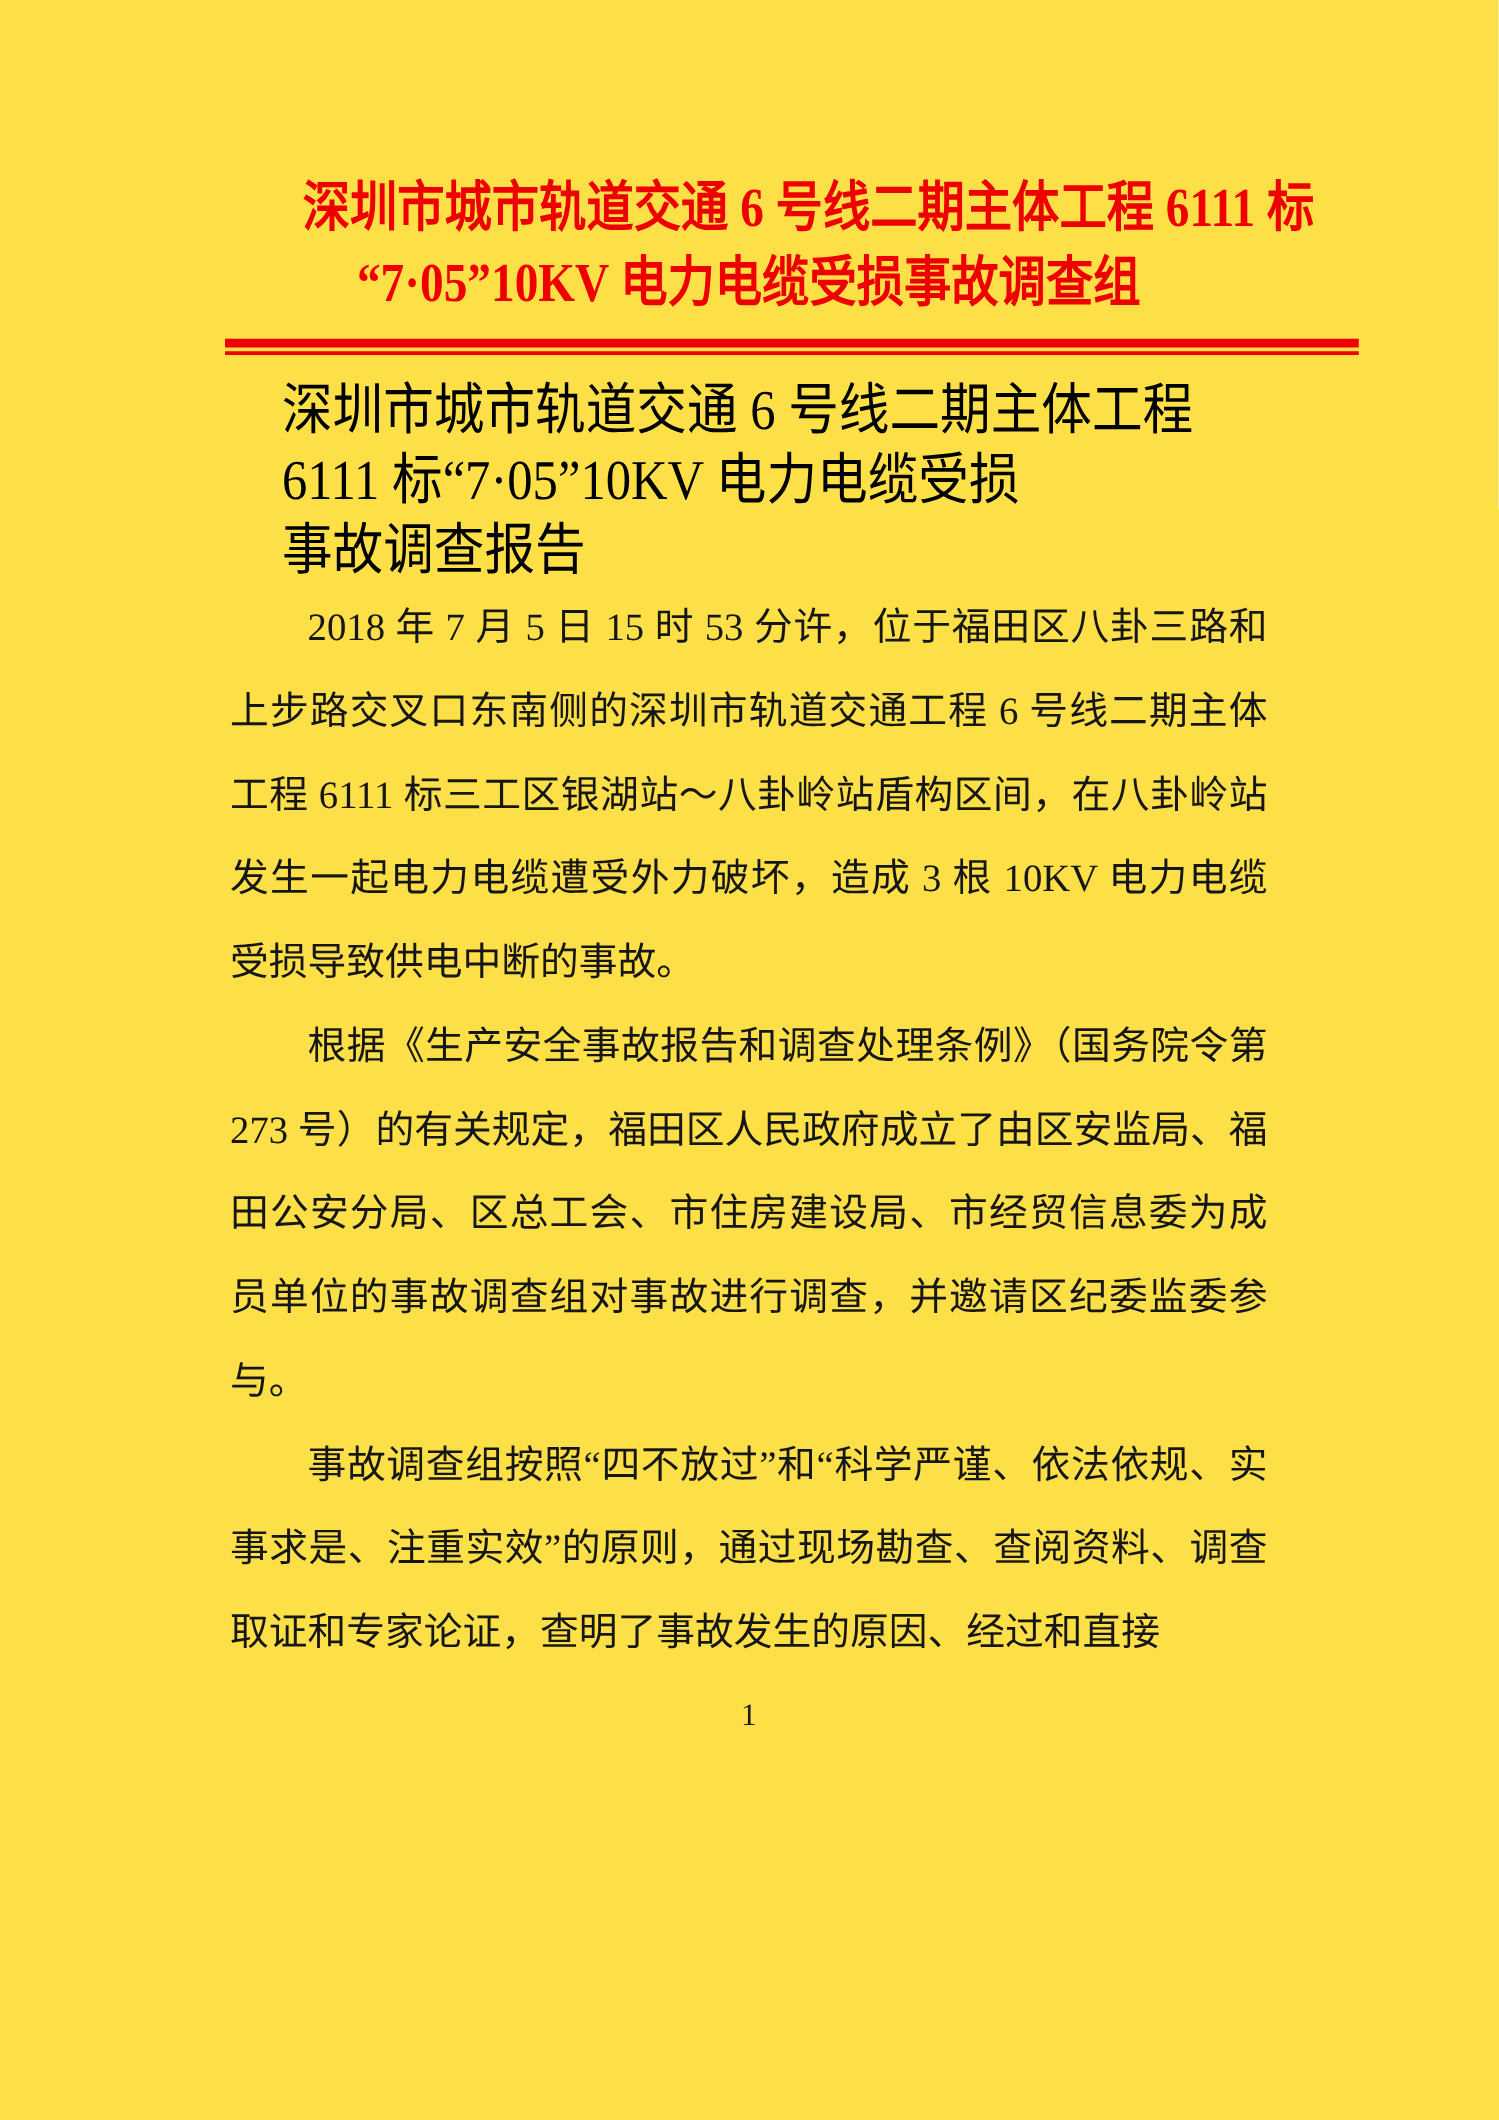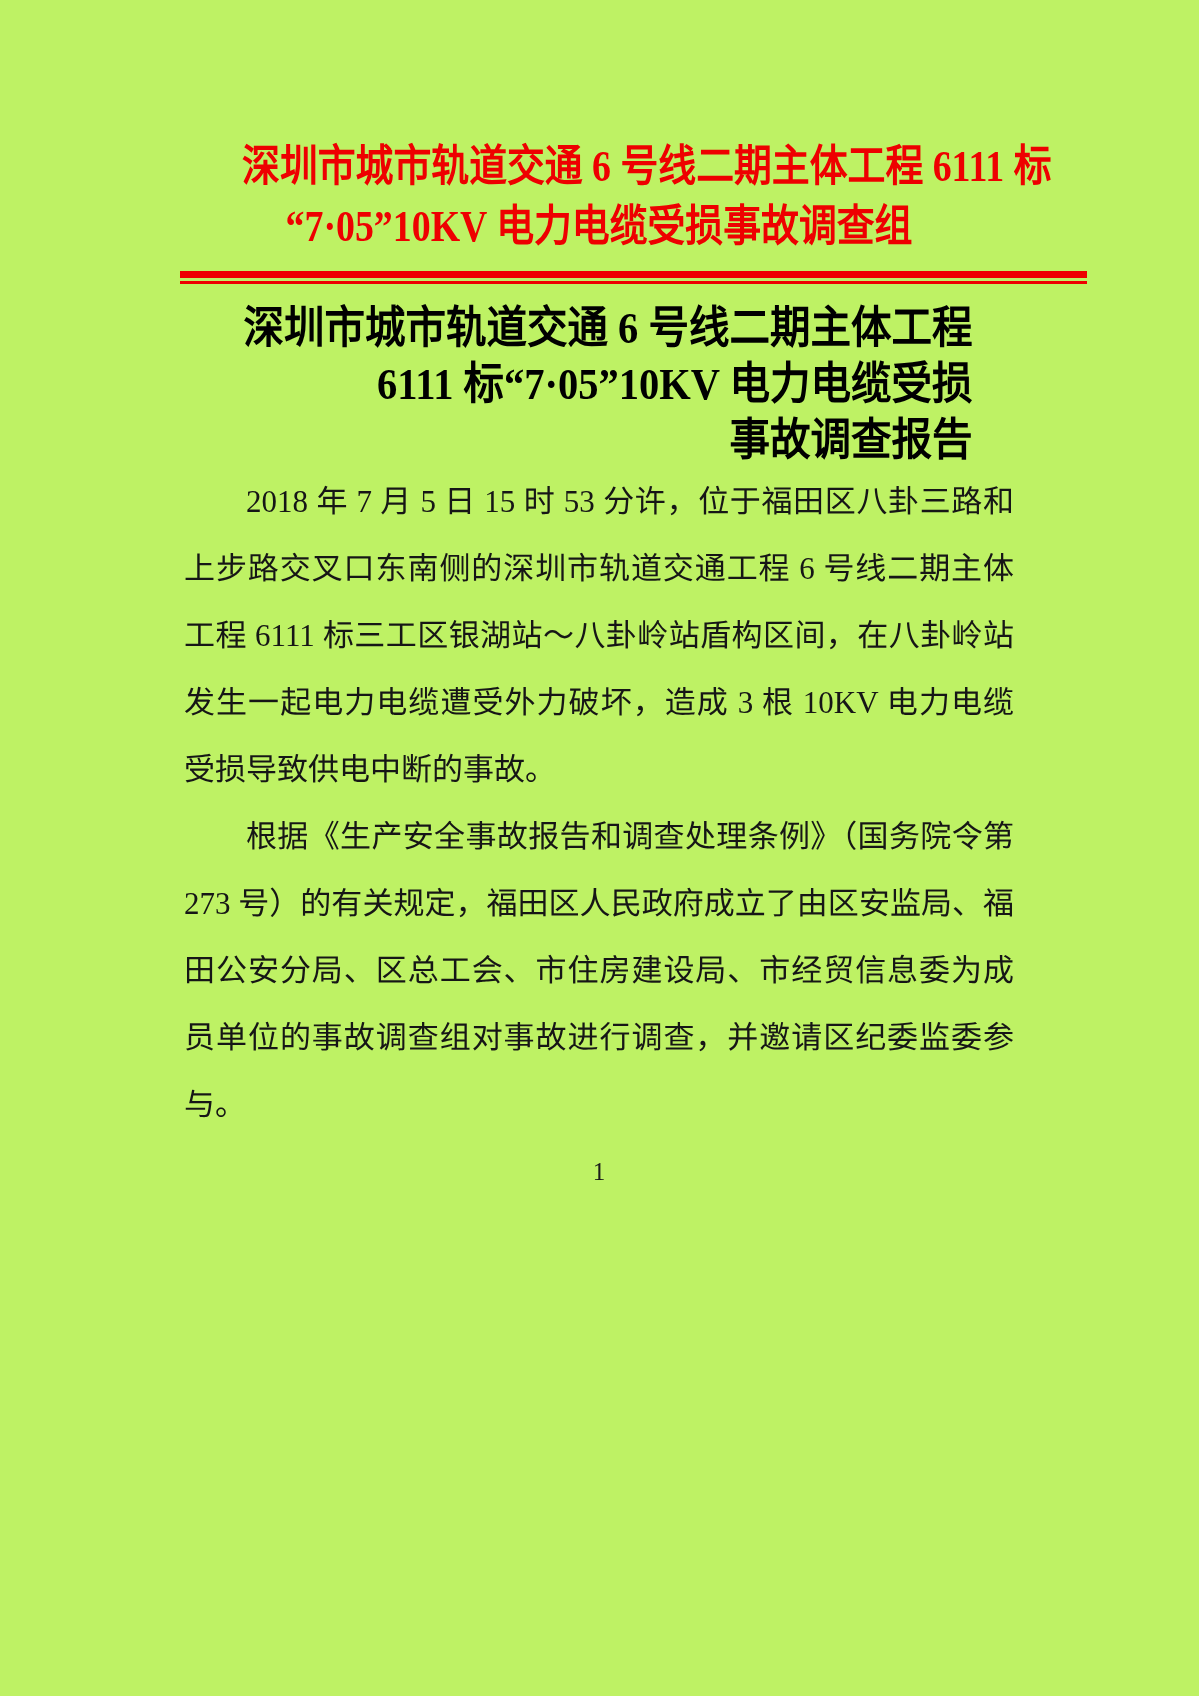--- a/index.html
+++ b/index.html
@@ -4,21 +4,21 @@
 <style>
   html, body {
     margin: 0;
     padding: 0;
     background: #ffffff;
   }
   .page {
     position: relative;
     width: 1199px;
     height: 1696px;
-    background: #bef264;
+    background: #fde047;
     overflow: hidden;
     font-family: "Liberation Serif", "DejaVu Serif", serif;
   }
   
   .letterhead {
     margin: 137px 0 0 184px;
     width: 830px;
     text-align: center;
     color: var(--accent-red, #ee0000);
     font-weight: 700;
@@ -35,23 +35,23 @@
     margin: 14px 0 0 180px;
     width: 907px;
   }
   .rule-thick { height: 7px; background: var(--accent-red, #ee0000); }
   .rule-gap   { height: 3px; background: transparent; }
   .rule-thin  { height: 3px; background: var(--accent-red, #ee0000); }
   
   .doc-title {
     margin: 16px 0 0 184px;
     width: 830px;
-    text-align: right;
+    text-align: left;
     color: #000000;
-    font-weight: 700;
+    font-weight: 400;
     font-size: 45px;
     line-height: 56px;
   }
   .t-line {
     transform: scaleX(0.9);
     transform-origin: 50% 50%;
     white-space: nowrap;
   }
   
   .body-text {
@@ -94,17 +94,18 @@
 
   <div class="doc-title">
     <div class="t-line">深圳市城市轨道交通 6 号线二期主体工程</div>
     <div class="t-line">6111 标“7·05”10KV 电力电缆受损</div>
     <div class="t-line">事故调查报告</div>
   </div>
 
   <div class="body-text">
     <p>2018 年 7 月 5 日 15 时 53 分许，位于福田区八卦三路和上步路交叉口东南侧的深圳市轨道交通工程 6 号线二期主体工程 6111 标三工区银湖站～八卦岭站盾构区间，在八卦岭站发生一起电力电缆遭受外力破坏，造成 3 根 10KV 电力电缆受损导致供电中断的事故。</p>
     <p>根据《生产安全事故报告和调查处理条例》（国务院令第 273 号）的有关规定，福田区人民政府成立了由区安监局、福田公安分局、区总工会、市住房建设局、市经贸信息委为成员单位的事故调查组对事故进行调查，并邀请区纪委监委参与。</p>
+    <p>事故调查组按照“四不放过”和“科学严谨、依法依规、实事求是、注重实效”的原则，通过现场勘查、查阅资料、调查取证和专家论证，查明了事故发生的原因、经过和直接</p>
   </div>
 
   <div class="page-number">1</div>
 
 </div>
 
 </body></html>

